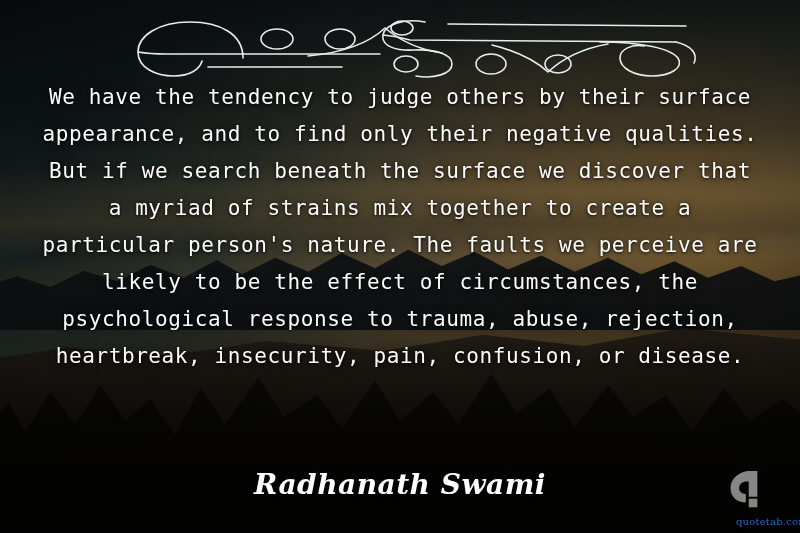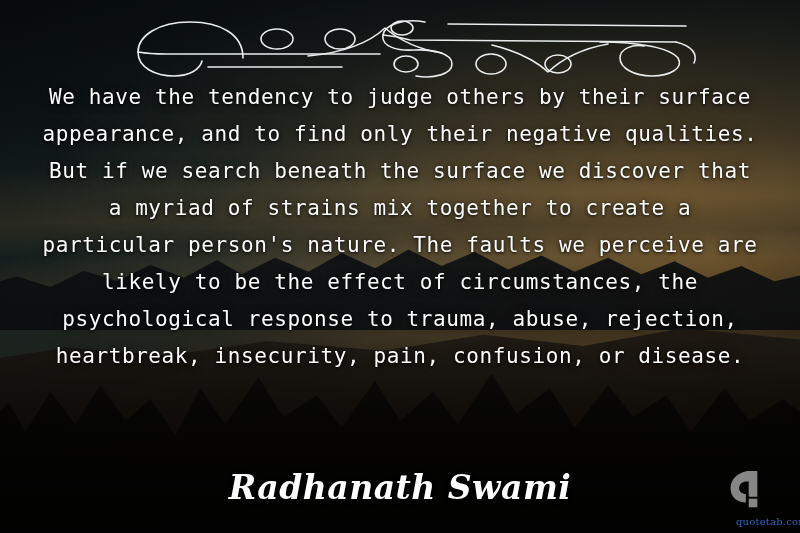--- a/index.html
+++ b/index.html
@@ -105,21 +105,21 @@
 
   .author {
     position: absolute;
     left: 0; right: 0;
     top: 468px;
     text-align: center;
     color: #ffffff;
     font-family: "DejaVu Serif", "Liberation Serif", serif;
     font-style: italic;
     font-weight: bold;
-    font-size: 33px;
+    font-size: 28px;
     letter-spacing: 0.5px;
     text-shadow: 0 2px 5px rgba(0,0,0,0.9);
   }
 
   .watermark {
     position: absolute;
     right: 12px;
     bottom: 6px;
     width: 92px;
     text-align: center;

